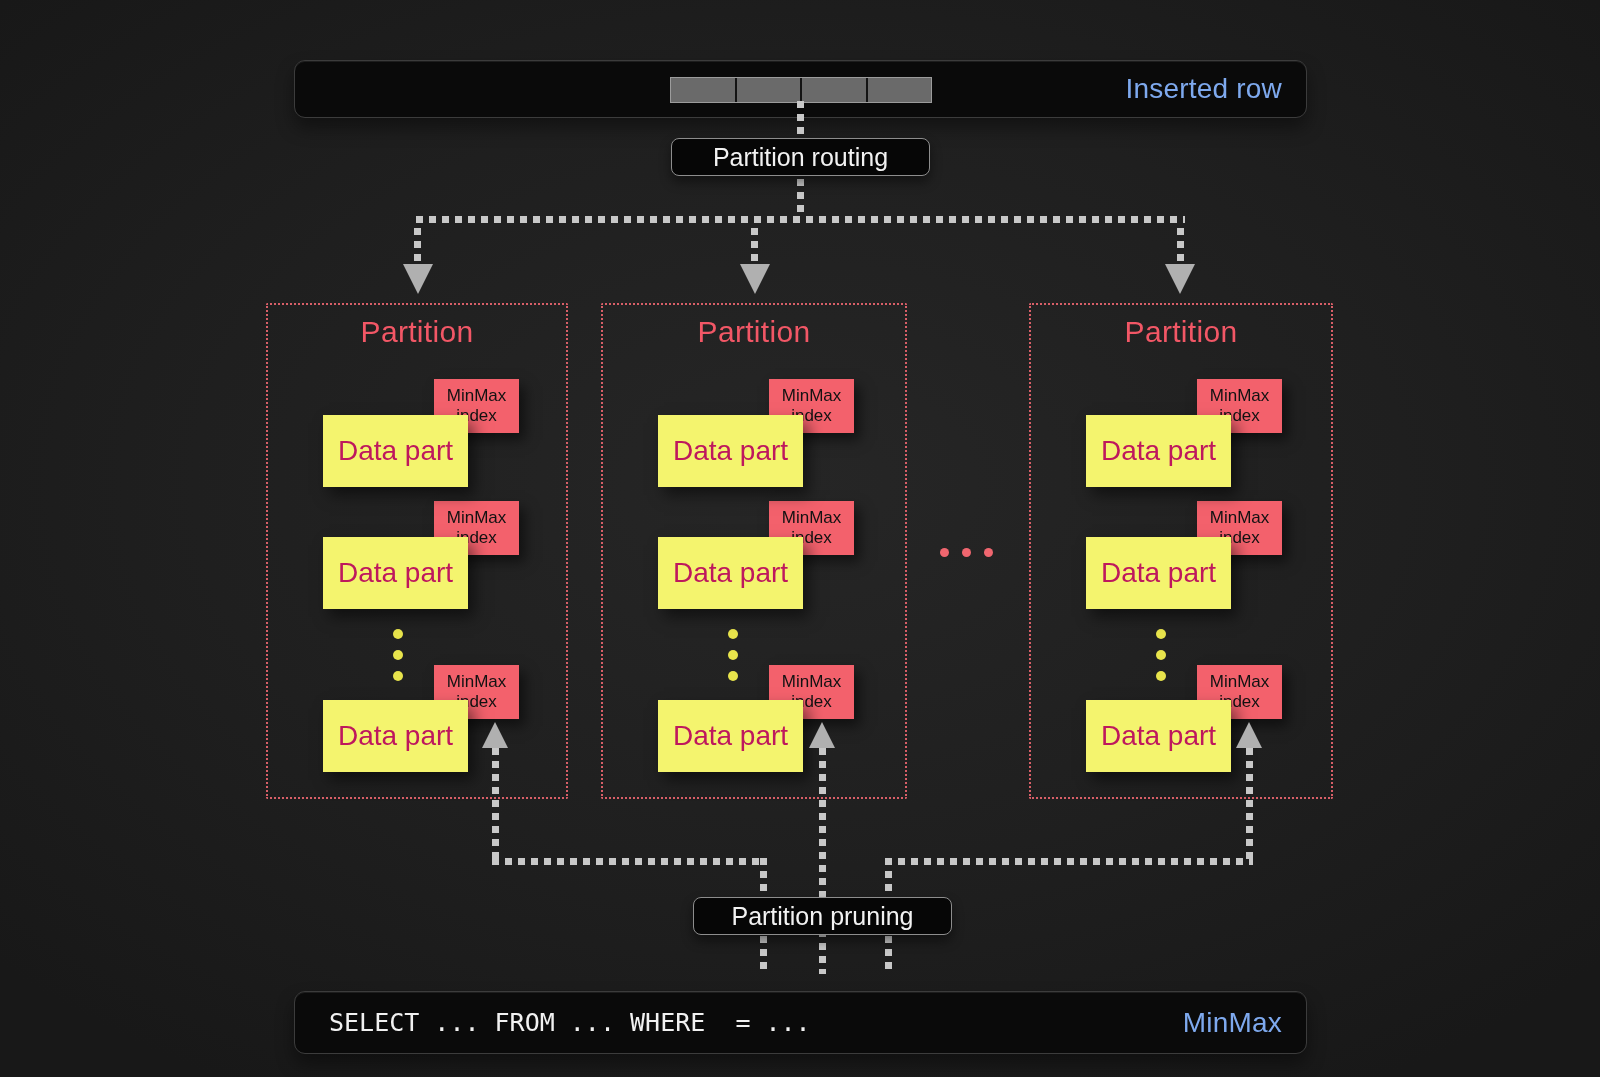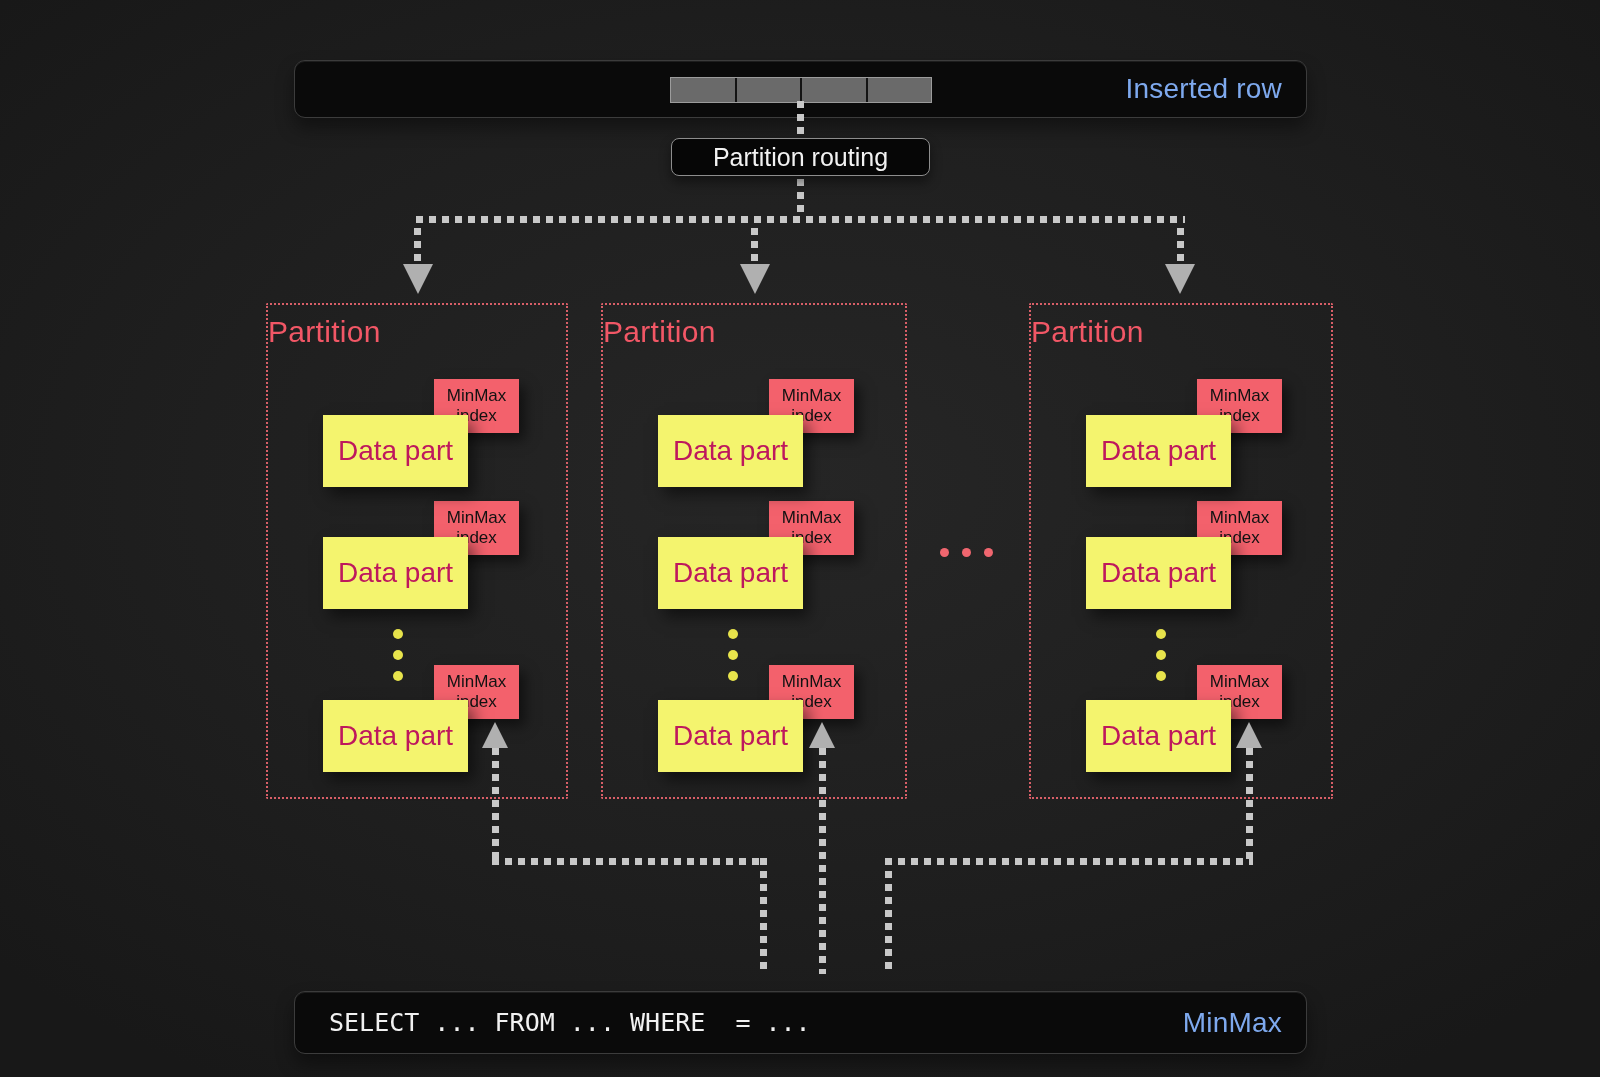--- a/index.html
+++ b/index.html
@@ -48,21 +48,21 @@
   .arrow-down{position:absolute;width:30px;height:30px;background:#b0b0b0;z-index:2;
     clip-path:polygon(50% 100%,0 0,100% 0);}
   .arrow-up{position:absolute;width:26px;height:26px;background:#b0b0b0;z-index:2;
     clip-path:polygon(50% 0,0 100%,100% 100%);}
   
   .partition{
     position:absolute;top:303px;height:496px;border:2px dotted #d85f68;
     border-radius:2px;box-sizing:border-box;
   }
   .p-title{
-    position:absolute;top:10px;left:0;right:0;text-align:left;
+    position:absolute;top:10px;left:0;right:0;text-align:center;
     color:#f25766;font-size:30px;font-weight:500;letter-spacing:.3px;
   }
   .minmax{
     position:absolute;left:166px;width:85px;height:54px;background:#f3616c;
     color:#121212;font-size:17px;line-height:1.2;text-align:center;
     display:flex;align-items:center;justify-content:center;z-index:1;
     box-shadow:6px 7px 12px rgba(0,0,0,.5);padding:2px;box-sizing:border-box;
   }
   .datapart{
     position:absolute;left:55px;width:145px;height:72px;background:#f4f46e;
@@ -146,19 +146,20 @@
   <div class="arrow-up" style="left:482px;top:722px;"></div>
   <div class="arrow-up" style="left:809px;top:722px;"></div>
   <div class="arrow-up" style="left:1236px;top:722px;"></div>
   <div class="vline" style="left:492px;top:748px;height:115px;"></div>
   <div class="vline" style="left:819px;top:748px;height:226px;"></div>
   <div class="vline" style="left:1246px;top:748px;height:115px;"></div>
   <div class="hline" style="left:492px;top:858px;width:275px;"></div>
   <div class="hline" style="left:885px;top:858px;width:368px;"></div>
   <div class="vline" style="left:760px;top:858px;height:116px;"></div>
   <div class="vline" style="left:885px;top:858px;height:116px;"></div>
+  <div class="pill" style="left:693px;top:897px;width:259px;">Partition pruning</div>
 
   <div class="bar bar-query">
     <div class="query-text"><span>SELECT ... FROM ... WHERE </span><span> = ...</span></div>
     <div class="bar-label">MinMax</div>
   </div>
 
 </div>
 
 </body></html>

